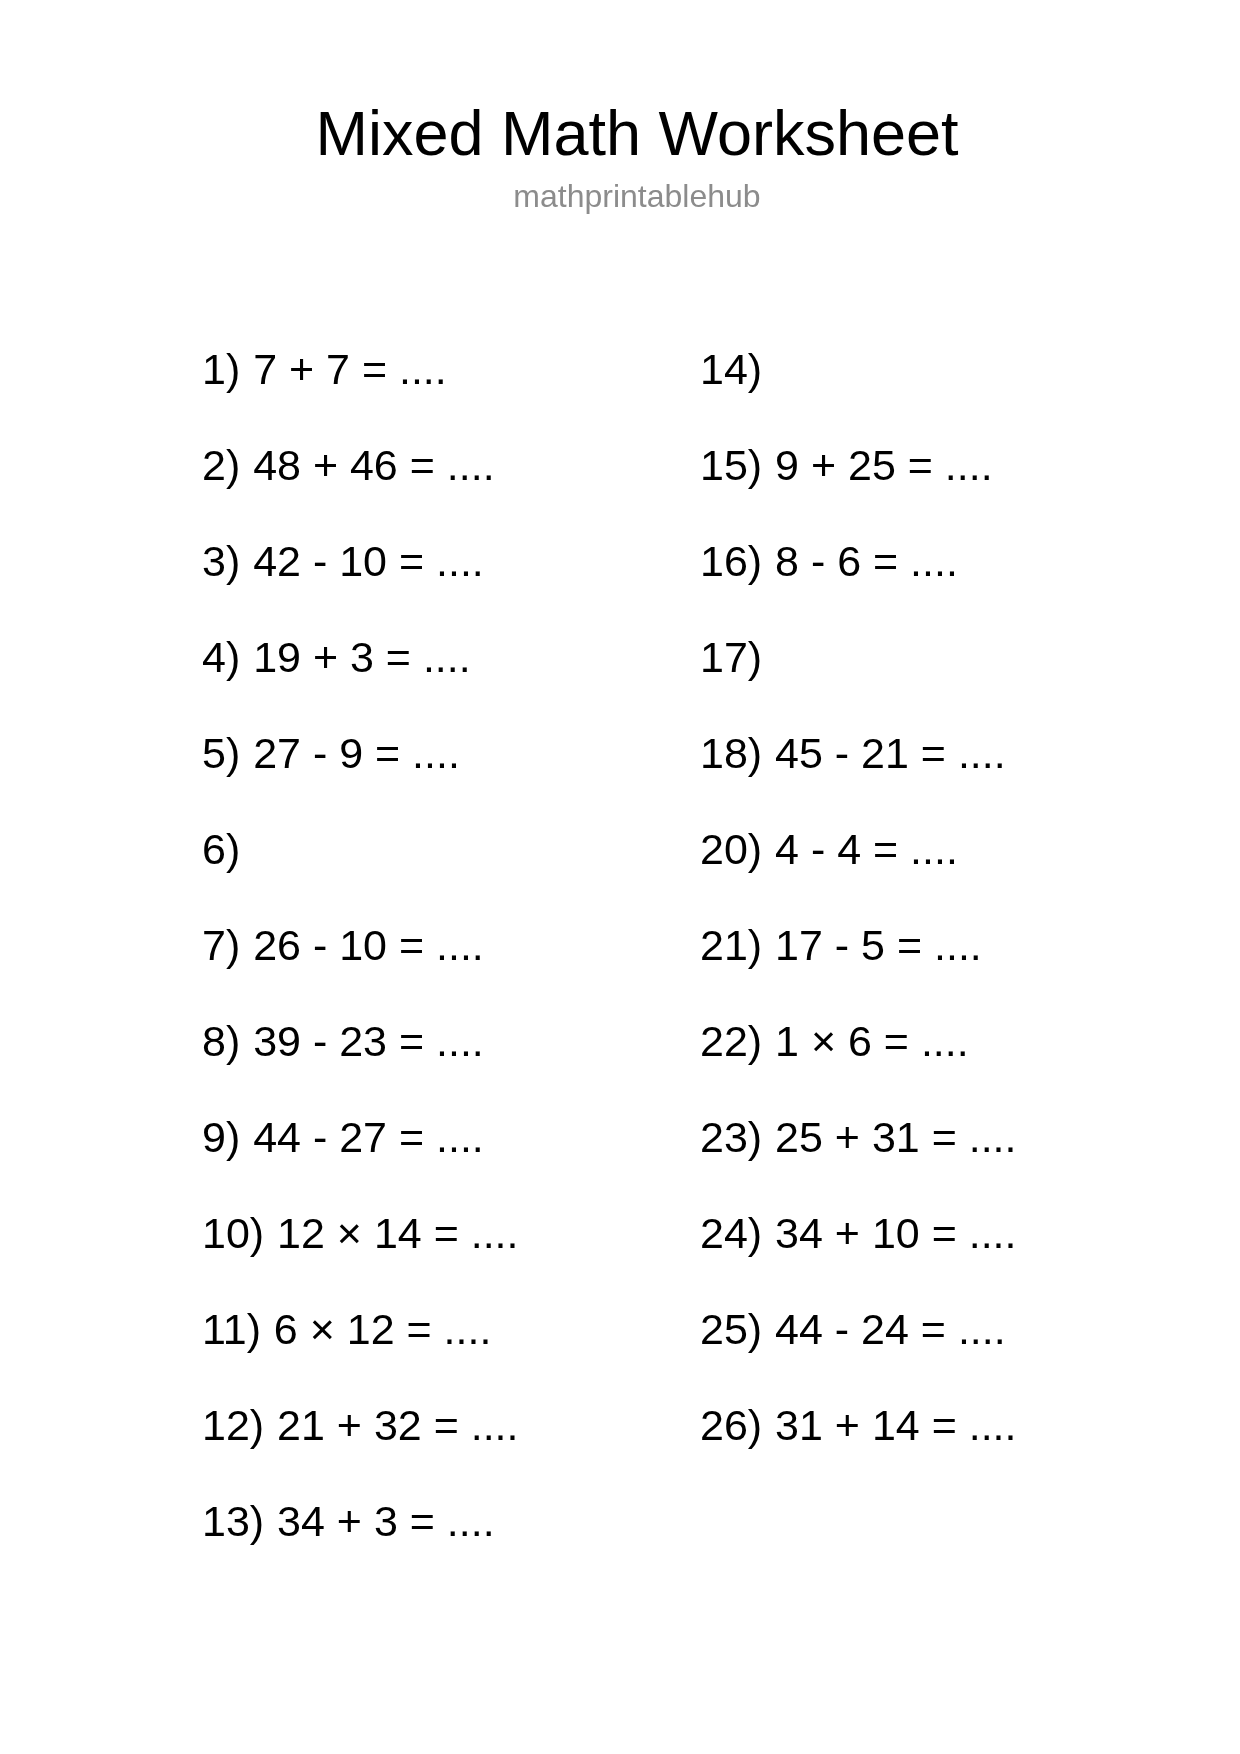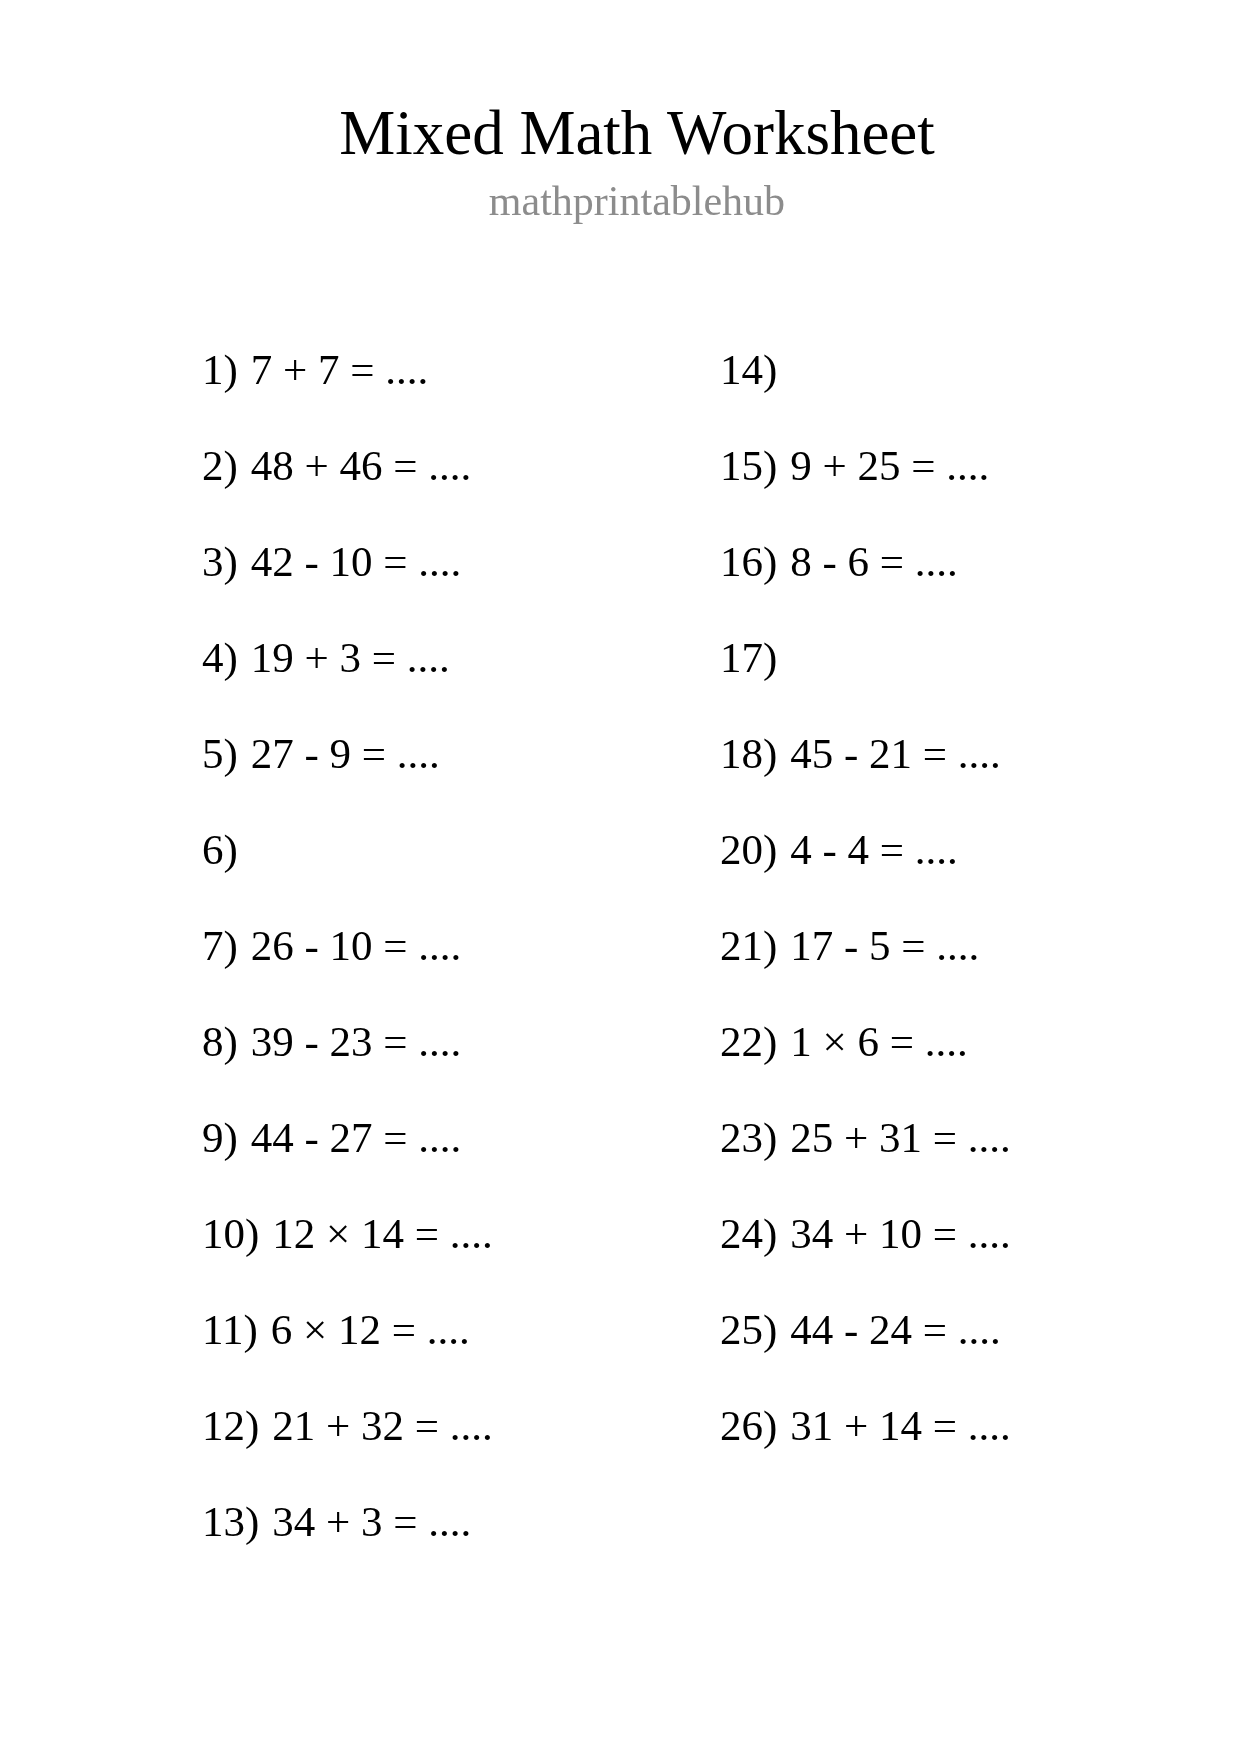--- a/index.html
+++ b/index.html
@@ -1,21 +1,21 @@
 <!DOCTYPE html>
 <html><head>
 <meta charset="utf-8">
 <style>
   html, body { margin: 0; padding: 0; background: #ffffff; }
   .page {
     position: relative;
     width: 1100px;
     height: 1754px;
     background: #ffffff;
-    font-family: Liberation Serif, serif;
+    font-family: Liberation Sans, sans-serif;
     color: #000000;
     overflow: hidden;
     border-radius: 11px;
   }
   .title {
     position: absolute;
     top: 102px;
     left: 34px;
     width: 1206px;
     text-align: center;
@@ -23,28 +23,28 @@
     line-height: 1;
     font-weight: 400;
     color: #000000;
   }
   .subtitle {
     position: absolute;
     top: 180px;
     left: 34px;
     width: 1206px;
     text-align: center;
-    font-size: 42px;
+    font-size: 32px;
     line-height: 1;
     font-weight: 400;
     color: #8c8c8c;
   }
   .col { position: absolute; top: 321px; }
   .col-left  { left: 202px; }
-  .col-right { left: 720px; }
+  .col-right { left: 700px; }
   .problem {
     height: 96px;
     display: flex;
     align-items: center;
     font-size: 43px;
     line-height: normal;
     white-space: nowrap;
     color: #000000;
   }
   .pnum { margin-right: 0.3em; }

